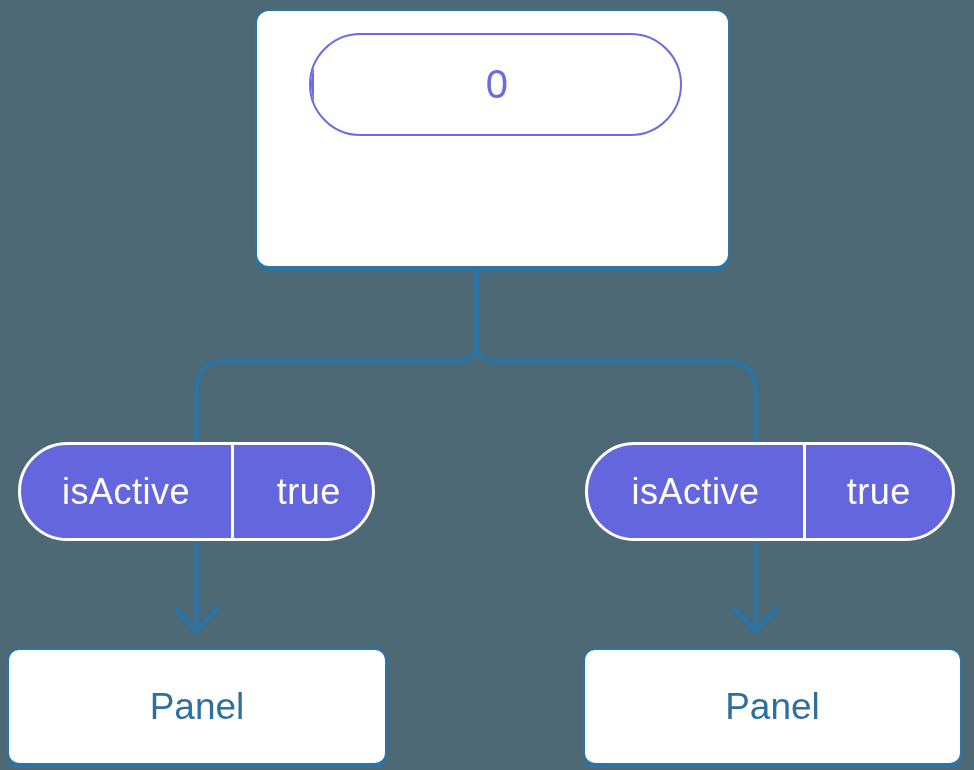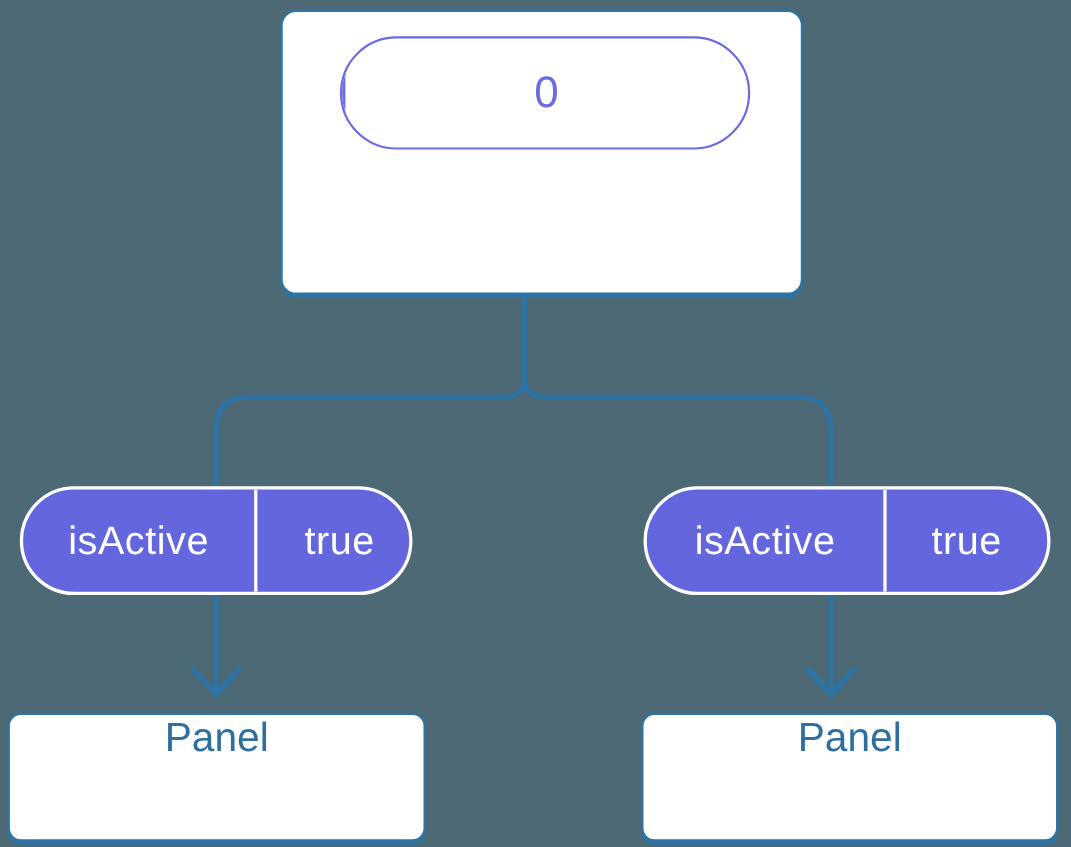--- a/index.html
+++ b/index.html
@@ -42,21 +42,21 @@
     font-size: 37px;
     font-weight: 600;
     letter-spacing: 0.5px;
     color: #30709c;
   }
   .panel-card {
     top: 648px;
     height: 117px;
     border-radius: 12px;
     display: flex;
-    align-items: flex-start;
+    align-items: center;
     justify-content: center;
   }
   .panel-left  { left: 7px;   width: 380px; }
   .panel-right { left: 583px; width: 379px; }
   .panel-label {
     font-size: 37px;
     font-weight: 500;
     color: #2e6f9e;
   }
   

